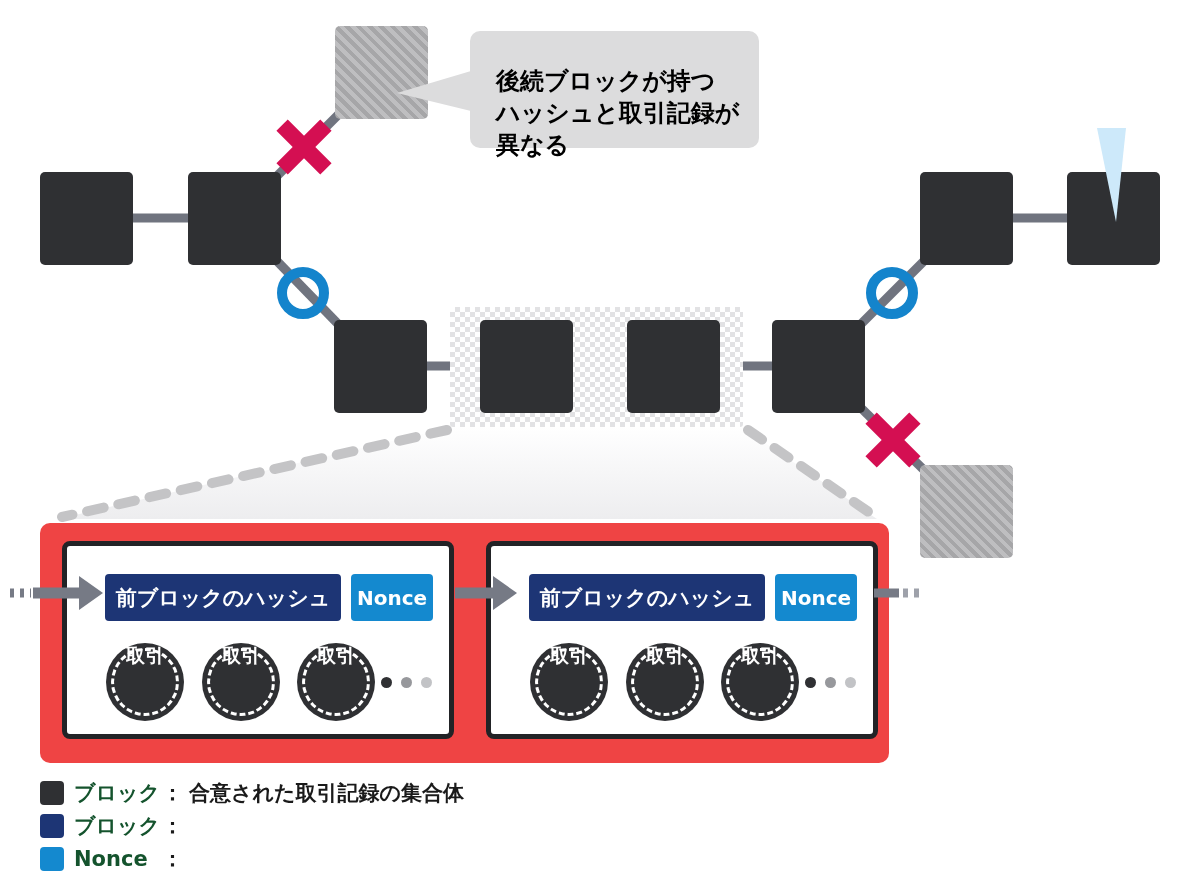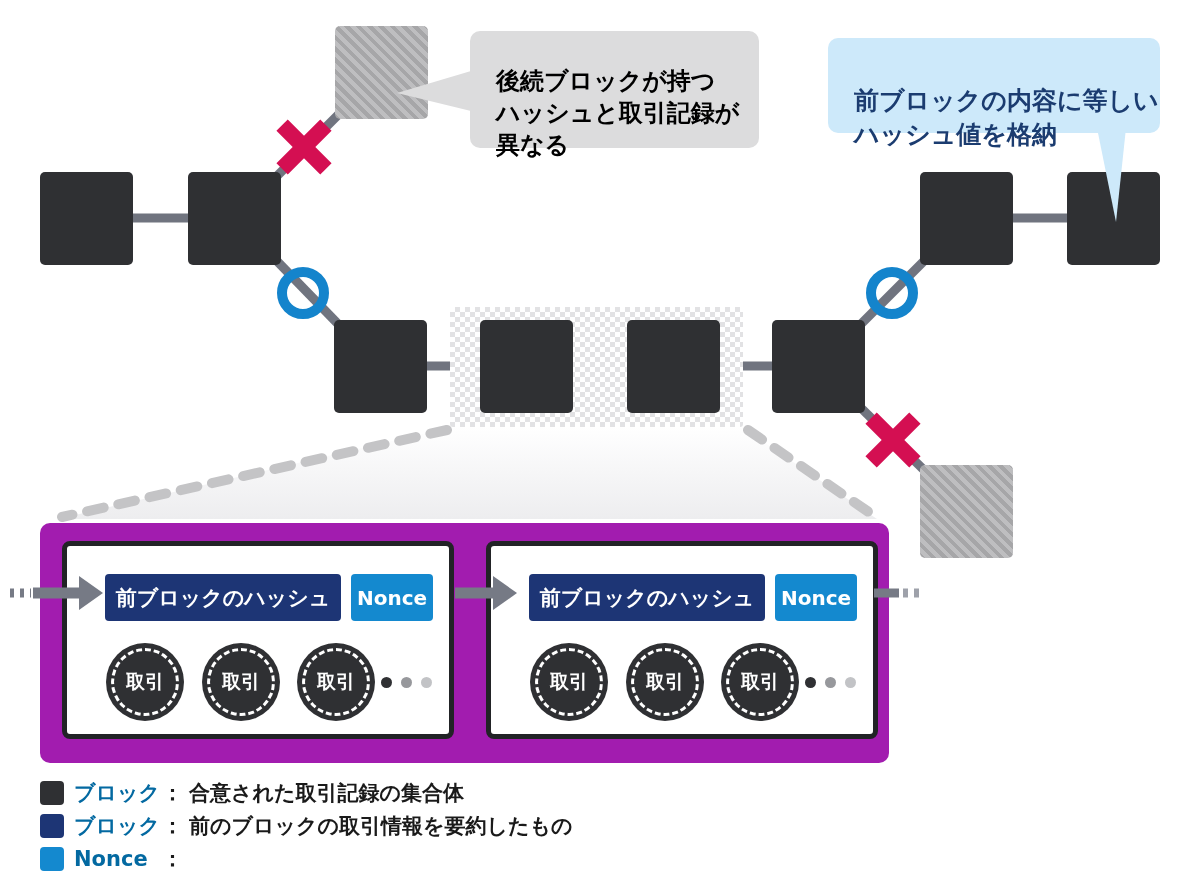--- a/index.html
+++ b/index.html
@@ -27,42 +27,42 @@
   .ring{position:absolute;width:32px;height:32px;border:10px solid #1484cc;border-radius:50%;z-index:3;background:transparent;}
 
   
   .bubble{position:absolute;border-radius:10px;z-index:4;font-weight:800;white-space:pre-line;box-sizing:border-box;}
   .bubble.gray{left:470px;top:31px;width:289px;height:117px;background:#dcdcdd;color:#000000;
     font-size:24px;line-height:1.33;padding:3px 0 0 26px;}
   .bubble.blue{left:828px;top:38px;width:332px;height:95px;background:#cde9fa;color:#1b3c70;
     font-size:25px;line-height:1.36;padding:12px 0 0 26px;}
 
   
-  .detail-wrap{position:absolute;left:40px;top:523px;width:849px;height:240px;background:#a21caf;border-radius:10px;z-index:2;}
+  .detail-wrap{position:absolute;left:40px;top:523px;width:849px;height:240px;background:#ef4444;border-radius:10px;z-index:2;}
   .dbox{position:absolute;top:18px;width:382px;height:188px;background:#ffffff;border:5px solid #222326;border-radius:8px;}
   .dbox.b1{left:22px;} .dbox.b2{left:446px;}
   .hashbox{position:absolute;left:38px;top:28px;width:236px;height:47px;background:#1d3575;border-radius:4px;
     color:#fff;font-weight:800;font-size:21px;display:flex;align-items:center;justify-content:center;}
   .noncebox{position:absolute;left:284px;top:28px;width:82px;height:47px;background:#1489cf;border-radius:4px;
     color:#fff;font-weight:800;font-size:20px;display:flex;align-items:center;justify-content:center;}
   .txc{position:absolute;top:97px;width:78px;height:78px;background:#2f3033;border-radius:50%;
-    display:flex;align-items:center;justify-content:center;}
+    display:flex;justify-content:center;}
   .txc .dash{position:absolute;left:5px;top:5px;right:5px;bottom:5px;border:3px dashed #ffffff;border-radius:50%;}
   .txc .lbl{color:#fff;font-weight:700;font-size:19px;z-index:1;}
   .txc.c1{left:39px;}.txc.c2{left:135px;}.txc.c3{left:230px;}
   .dots{position:absolute;left:314px;top:131px;display:flex;gap:9px;}
   .dots i{width:11px;height:11px;border-radius:50%;display:block;}
   .dots .d1{background:#2f3033;}.dots .d2{background:#97989c;}.dots .d3{background:#c2c3c6;}
 
   
   .legend{position:absolute;left:40px;top:776px;z-index:2;}
   .lrow{display:flex;align-items:center;height:33px;}
   .lsq{width:24px;height:24px;border-radius:4px;margin-right:10px;flex:0 0 auto;}
   .lsq.block-c{background:#2f3033;}.lsq.hash-c{background:#1d3575;}.lsq.nonce-c{background:#1489cf;}
-  .lterm{font-weight:700;font-size:21px;color:#0369a1;width:88px;}
+  .lterm{font-weight:700;font-size:21px;color:#14532d;width:88px;}
   .lcolon{font-weight:700;font-size:21px;color:#1a1a1a;margin-right:6px;}
   .ldesc{font-weight:700;font-size:21px;color:#1a1a1a;font-family:Liberation Serif, serif;}
 </style>
 </head>
 <body>
 
 <div class="canvas">
 
   <svg class="layer z1" viewBox="0 0 1200 893">
     <defs>
@@ -182,37 +182,32 @@
 
     <polygon points="471,71 471,111 397,93" fill="#dcdcdd"></polygon>
     <polygon points="1097,128 1126,128 1116,222" fill="#cde9fa"></polygon>
   </svg>
 
   <div class="bubble gray">
     <span>後続ブロックが持つ
 ハッシュと取引記録が
 異なる</span>
   </div>
-  <div class="bubble blue">
-    <span>前ブロックの内容に等しい
-ハッシュ値を格納</span>
-  </div>
 
   <div class="legend">
     <div class="lrow">
       <span class="lsq block-c"></span>
       <span class="lterm">ブロック</span>
       <span class="lcolon">：</span>
       <span class="ldesc">合意された取引記録の集合体</span>
     </div>
     <div class="lrow">
       <span class="lsq hash-c"></span>
       <span class="lterm">ブロック</span>
       <span class="lcolon">：</span>
-      <span class="ldesc">前のブロックの取引情報を要約したもの</span>
     </div>
     <div class="lrow">
       <span class="lsq nonce-c"></span>
       <span class="lterm">Nonce</span>
       <span class="lcolon">：</span>
     </div>
   </div>
 
 </div>
 

